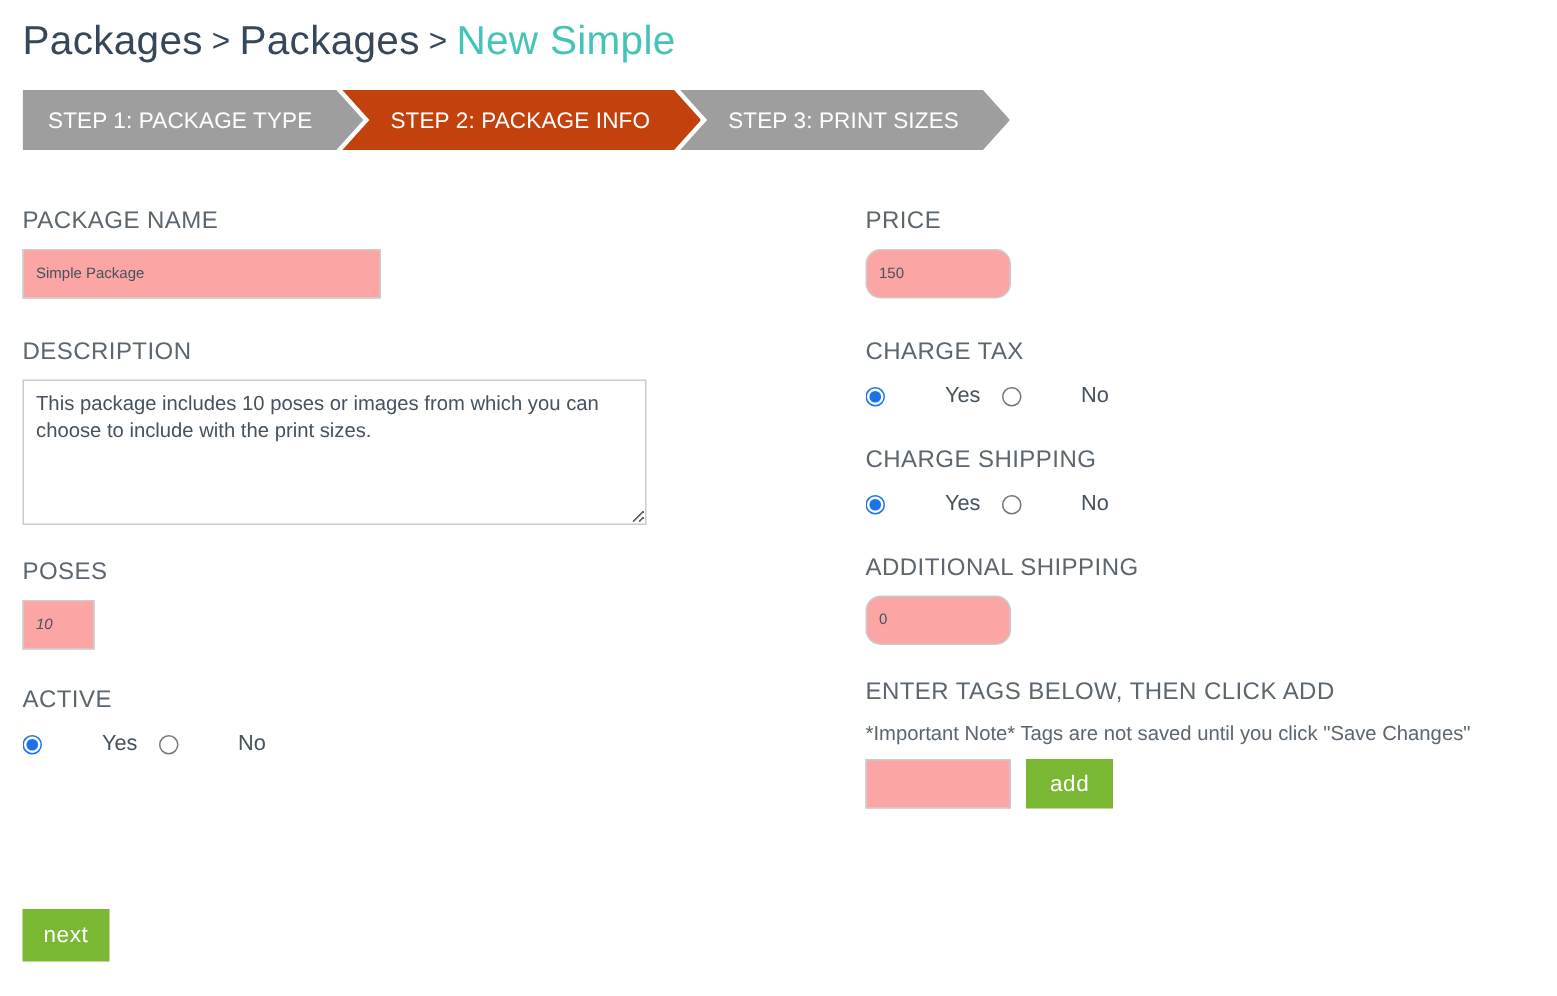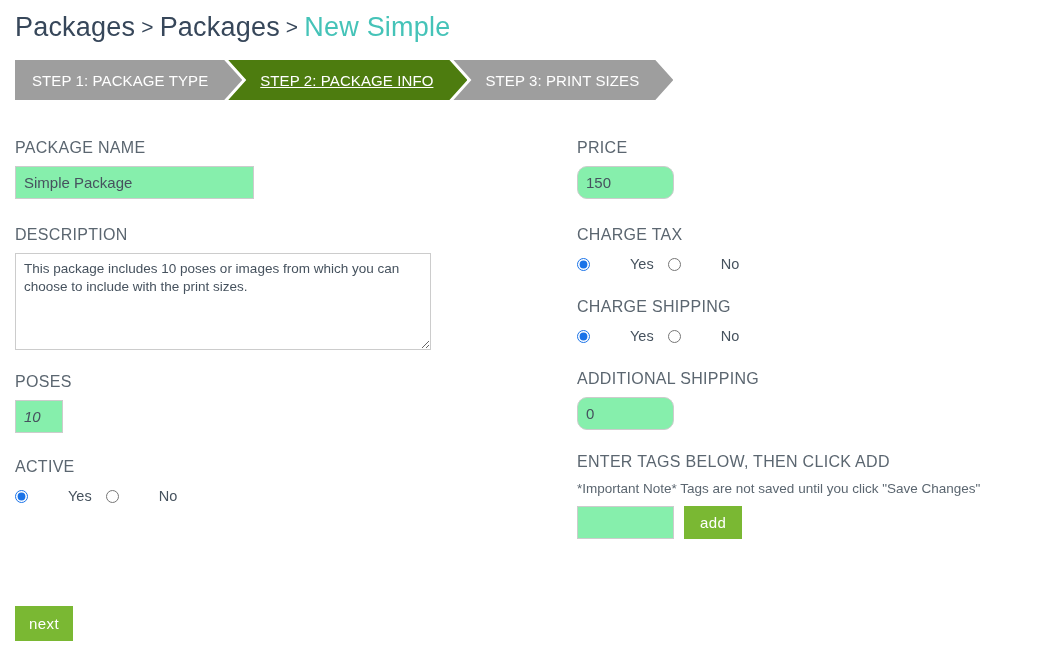--- a/index.html
+++ b/index.html
@@ -56,25 +56,24 @@
     letter-spacing: 0.1px;
     white-space: nowrap;
     box-sizing: border-box;
   }
   .step-1 {
     background: #9e9e9e;
     padding: 0 34px 0 17px;
     clip-path: polygon(0 0, calc(100% - 18px) 0, 100% 50%, calc(100% - 18px) 100%, 0 100%);
   }
   .step-2 {
-    background: #4d7c0f;
+    background: #c2410c;
     padding: 0 34px 0 32px;
     margin-left: -14px;
     clip-path: polygon(0 0, calc(100% - 18px) 0, 100% 50%, calc(100% - 18px) 100%, 0 100%, 18px 50%);
-    text-decoration: underline;
   }
   .step-3 {
     background: #9e9e9e;
     padding: 0 34px 0 32px;
     margin-left: -14px;
     clip-path: polygon(0 0, calc(100% - 18px) 0, 100% 50%, calc(100% - 18px) 100%, 0 100%, 18px 50%);
   }
 
   
   .col-left {
@@ -99,23 +98,23 @@
     text-transform: uppercase;
     margin: 0 0 8px 0;
     line-height: 20px;
   }
 
   .txt-input {
     display: block;
     box-sizing: border-box;
     height: 33px;
     border: 1px solid #cccccc;
-    background: #86efac;
-    font-family: "Liberation Sans", sans-serif;
-    font-size: 15px;
+    background: #fca5a5;
+    font-family: "Liberation Sans", sans-serif;
+    font-size: 10px;
     color: #46525e;
     padding: 4px 8px;
     outline: none;
     border-radius: 0;
   }
 
   .w-name { width: 239px; }
   .w-small { width: 48px; font-style: italic; }
   .w-med { width: 97px; border-radius: 10px; }
   .w-tag { width: 97px; }

